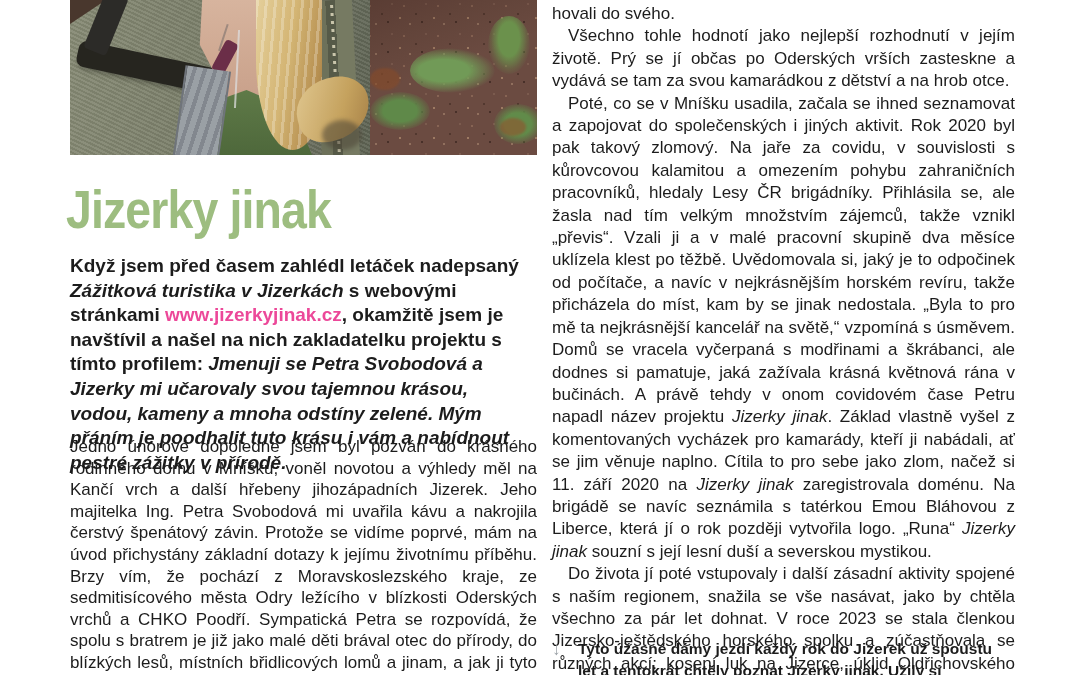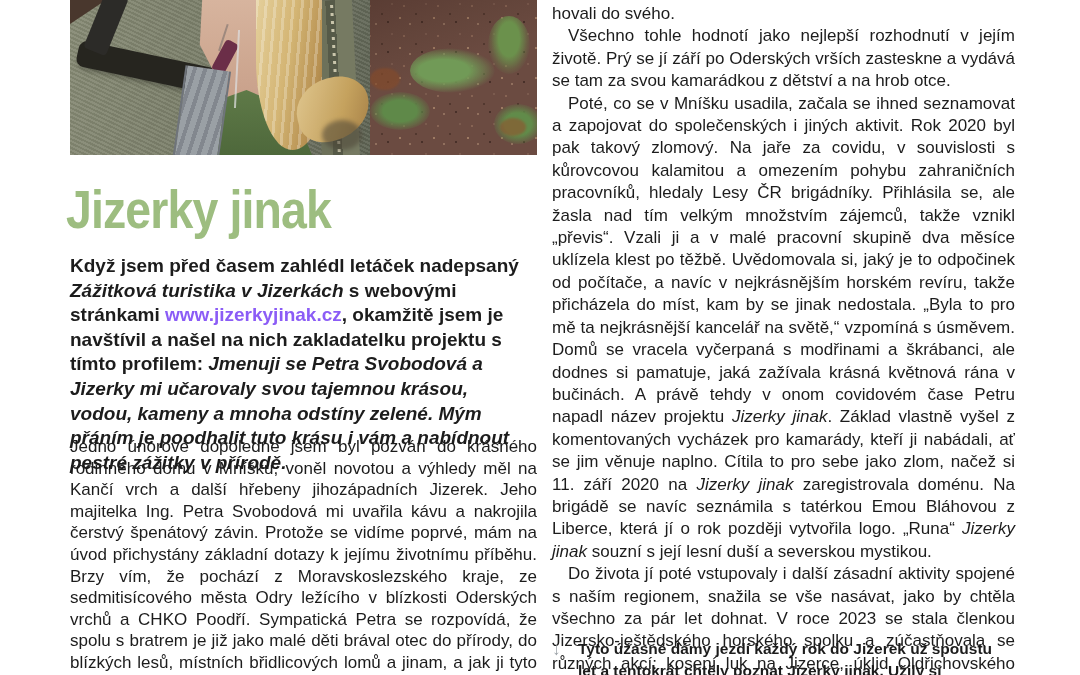--- a/index.html
+++ b/index.html
@@ -79,21 +79,21 @@
   .ph-hair-shadow{left:252px;top:120px;width:40px;height:30px;border-radius:50%;
     background:#4c4434;opacity:.55;filter:blur(2px);}
 
   
   .title{position:absolute;left:66px;top:178px;margin:0;
     font-size:54px;font-weight:bold;letter-spacing:-1px;color:#9dbd80;
     transform:scaleX(.86);transform-origin:0 50%;white-space:nowrap;}
   .lead{position:absolute;left:70px;top:254px;width:462px;margin:0;
     font-size:19px;line-height:24.6px;font-weight:bold;}
   .lead .it{font-style:italic;text-align:right;}
-  .lnk{color:#8b5cf6;}
+  .lnk{color:#ec4899;}
   .body-left{position:absolute;left:70px;top:436px;width:467px;margin:0;
     font-size:17px;line-height:21.6px;text-align:justify;hyphens:auto;}
   .col-right{position:absolute;left:552px;top:3px;width:463px;
     font-size:17px;line-height:22.4px;text-align:justify;hyphens:auto;}
   .col-right p{margin:0;}
   .col-right p.ind{text-indent:16px;}
   .col-right .it{font-style:italic;}
   .caption{position:absolute;left:552px;top:638px;width:455px;
     font-size:15.5px;line-height:22px;font-weight:bold;}
   .caption .arrow{position:absolute;left:0;top:1px;color:#9aa0a6;font-weight:normal;
@@ -133,21 +133,21 @@
   </div>
 
   <h1 class="title">Jizerky jinak</h1>
 
   <p class="lead"><span>Když jsem před časem zahlédl letáček nadepsaný </span><span class="it">Zážitková turistika v Jizerkách</span><span> s webovými stránkami </span><span class="lnk">www.jizerkyjinak.cz</span><span>, okamžitě jsem je navštívil a našel na nich zakladatelku projektu s tímto profilem: </span><span class="it">Jmenuji se Petra Svobodová a Jizerky mi učarovaly svou tajemnou krásou, vodou, kameny a mnoha odstíny zelené. Mým přáním je poodhalit tuto krásu i vám a nabídnout pestré zážitky v přírodě.</span></p>
 
   <p class="body-left">Jedno únorové dopoledne jsem byl pozván do krásného rodinného domu v Mníšku, voněl novotou a výhledy měl na Kančí vrch a další hřebeny jihozápadních Jizerek. Jeho majitelka Ing. Petra Svobodová mi uvařila kávu a nakrojila čerstvý špenátový závin. Protože se vidíme poprvé, mám na úvod přichystány základní dotazy k jejímu životnímu příběhu. Brzy vím, že pochází z Moravskoslezského kraje, ze sedmitisícového města Odry ležícího v blízkosti Oderských vrchů a CHKO Poodří. Sympatická Petra se rozpovídá, že spolu s bratrem je již jako malé děti brával otec do přírody, do blízkých lesů, místních břidlicových lomů a jinam, a jak ji tyto vlastivědné vycházky či výlety bavily a zajímaly. Tatínek Karel Rozum byl totiž členem Historicko-vlastivědného spolku v Odrách a k jeho zájmům patřila</p>
 
   <div class="col-right">
     <p><span>hovali do svého.</span></p>
-    <p class="ind"><span>Všechno tohle hodnotí jako nejlepší rozhodnutí v jejím životě. Prý se jí září po Oderských vrších zasteskne a vydává se tam za svou kamarádkou z dětství a na hrob otce.</span></p>
+    <p class="ind"><span>Všechno tohle hodnotí jako nejlepší rozhodnutí v jejím životě. Prý se jí občas po Oderských vrších zasteskne a vydává se tam za svou kamarádkou z dětství a na hrob otce.</span></p>
     <p class="ind"><span>Poté, co se v Mníšku usadila, začala se ihned seznamovat a zapojovat do společenských i jiných aktivit. Rok 2020 byl pak takový zlomový. Na jaře za covidu, v souvislosti s kůrovcovou kalamitou a omezením pohybu zahraničních pracovníků, hledaly Lesy ČR brigádníky. Přihlásila se, ale žasla nad tím velkým množstvím zájemců, takže vznikl „převis“. Vzali ji a v malé pracovní skupině dva měsíce uklízela klest po těžbě. Uvědomovala si, jaký je to odpočinek od počítače, a navíc v nejkrásnějším horském revíru, takže přicházela do míst, kam by se jinak nedostala. „Byla to pro mě ta nejkrásnější kancelář na světě,“ vzpomíná s úsměvem. Domů se vracela vyčerpaná s modřinami a škrábanci, ale dodnes si pamatuje, jaká zažívala krásná květnová rána v bučinách. A právě tehdy v onom covidovém čase Petru napadl název projektu </span><span class="it">Jizerky jinak</span><span>. Základ vlastně vyšel z komentovaných vycházek pro kamarády, kteří ji nabádali, ať se jim věnuje naplno. Cítila to pro sebe jako zlom, načež si 11. září 2020 na </span><span class="it">Jizerky jinak</span><span> zaregistrovala doménu. Na brigádě se navíc seznámila s tatérkou Emou Bláhovou z Liberce, která jí o rok později vytvořila logo. „Runa“ </span><span class="it">Jizerky jinak</span><span> souzní s její lesní duší a severskou mystikou.</span></p>
     <p class="ind"><span>Do života jí poté vstupovaly i další zásadní aktivity spojené s naším regionem, snažila se vše nasávat, jako by chtěla všechno za pár let dohnat. V roce 2023 se stala členkou Jizersko-ještědského horského spolku a zúčastňovala se různých akcí: kosení luk na Jizerce, úklid Oldřichovského sedla a Meandrů Smědé, Mariánská pouť na Kristiánově… Líbilo se jí, že za sebou hned vidí výsledek své práce. V současné době studuje třetím rokem obor lesnictví na Střední lesnické a odborné škole ve Šluknově. Kvituje, že dálkové studium</span></p>
   </div>
 
   <div class="caption">
     <span class="arrow">↓</span>
     <span class="cap-text"><span>Tyto úžasné dámy jezdí každý rok do Jizerek už spoustu let a tentokrát chtěly poznat Jizerky jinak. Užily si spoustu legrace</span></span>
   </div>
 
 </div>

